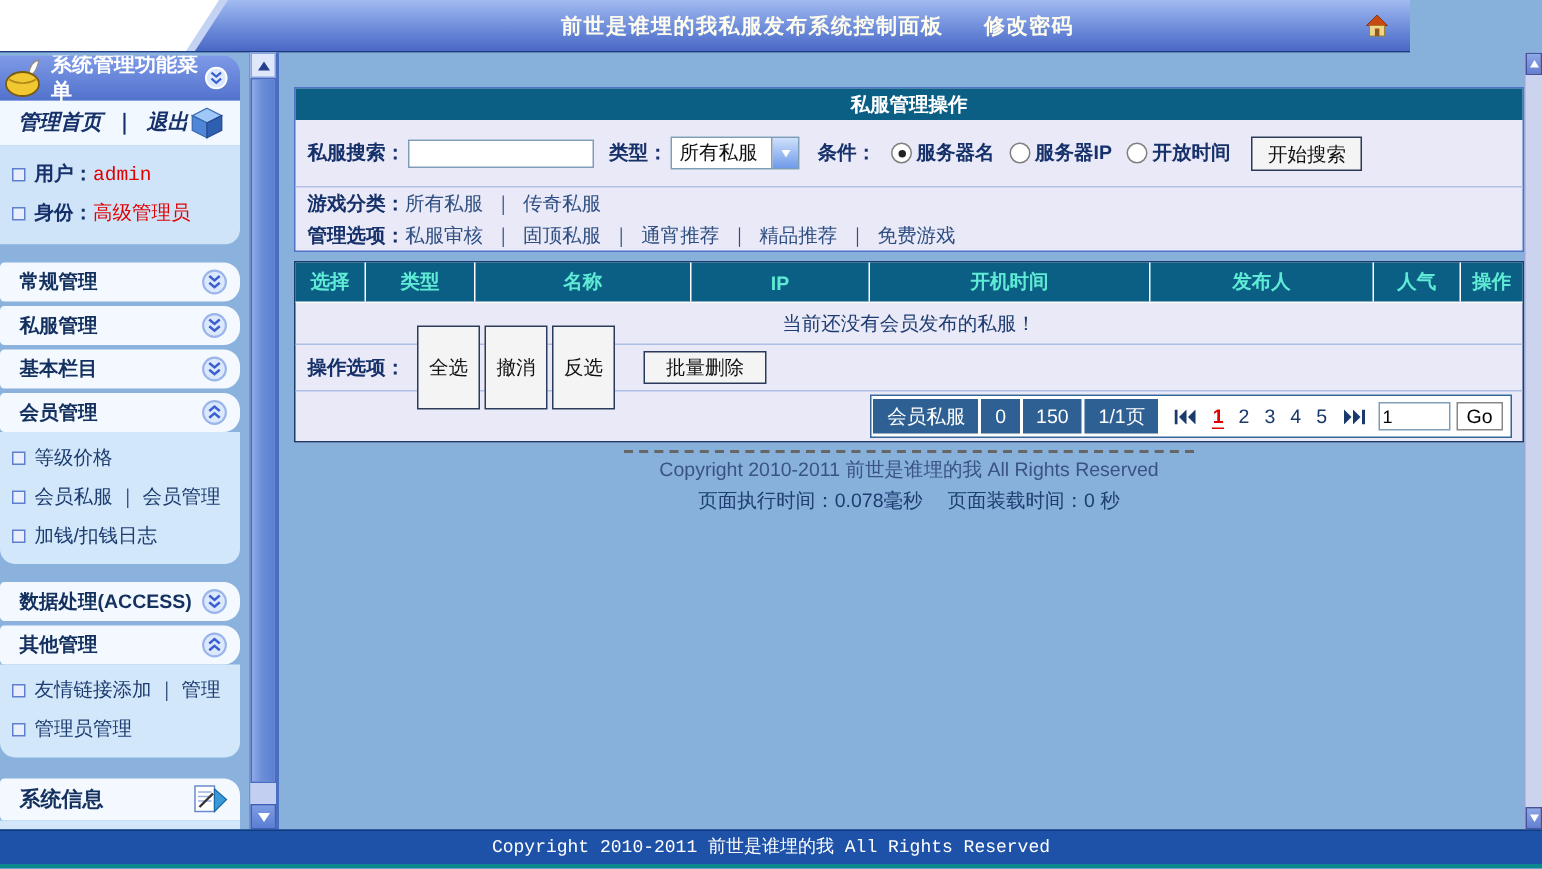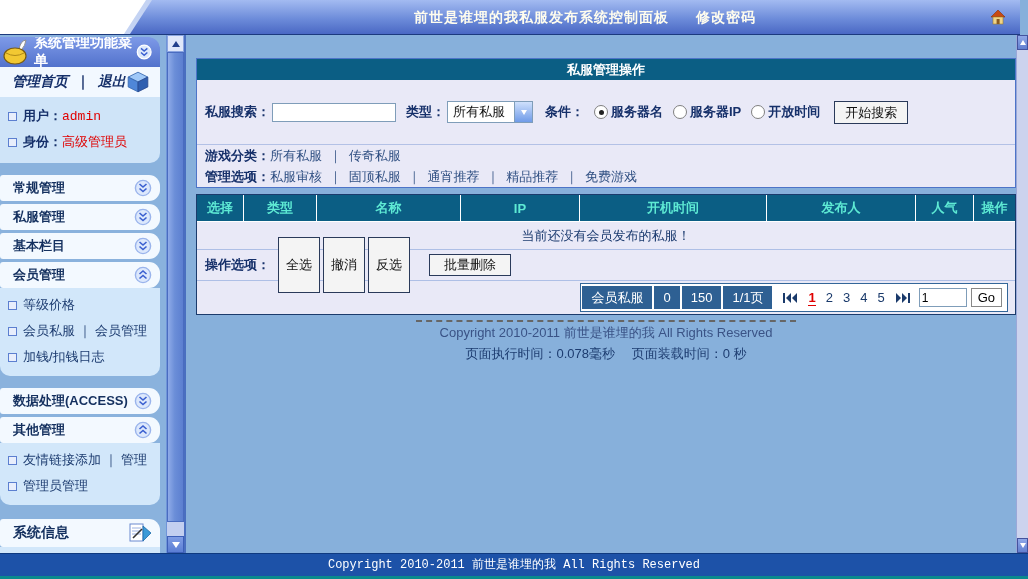--- a/index.html
+++ b/index.html
@@ -1,20 +1,20 @@
 <!DOCTYPE html>
 <html><head>
 <meta charset="utf-8">
 <style>
   html,body{margin:0;padding:0;}
   body{font-family:"Liberation Sans","DejaVu Sans",sans-serif;background:#87b0db;}
   #app{position:relative;width:1028px;height:579px;overflow:hidden;background:#87b0db;}
 
   
-  .top-bar{position:absolute;left:0;top:0;width:1020px;height:34px;
+  .top-bar{position:absolute;left:0;top:0;width:940px;height:34px;
     background:linear-gradient(180deg,#a3bbf1 0%,#6d8cda 55%,#4a68c4 100%);
     border-bottom:1px solid #1c3a7e;overflow:hidden;}
   .swoosh{position:absolute;left:-30px;top:-2px;width:165px;height:38px;background:#fff;
     transform:skewX(-33deg);box-shadow:6px 0 0 #c4d3f3;}
   .top-title-wrap{position:absolute;left:150px;right:0;top:0;height:34px;line-height:34px;
     text-align:center;color:#fffdee;font-size:14px;font-weight:bold;letter-spacing:1px;}
   .pw-link{margin-left:22px;color:#fffdee;text-decoration:none;cursor:pointer;}
   .home-ic{position:absolute;right:12px;top:7px;width:20px;height:20px;}
 
   
@@ -69,21 +69,21 @@
     display:flex;align-items:center;justify-content:center;flex:none;}
   .ms-btn .tri-up{border-left-width:3px;border-right-width:3px;border-bottom:5px solid #fff;}
   .ms-btn .tri-dn{border-left-width:3px;border-right-width:3px;border-top:5px solid #fff;}
   .ms-track{flex:1;}
 
   .content{position:absolute;left:10px;right:12px;top:0;}
 
   .panel-a{margin-top:23px;border:1px solid #4d74c8;background:#e9e9f7;}
   .panel-title{height:21px;line-height:21px;background:#0b5e84;color:#fff;font-weight:bold;
     font-size:13px;text-align:center;}
-  .search-row{height:28px;display:flex;align-items:center;padding:18px 8px;border-bottom:1px solid #b3c1e6;font-size:13px;}
+  .search-row{height:28px;display:flex;align-items:center;padding:8px 8px;border-bottom:1px solid #b3c1e6;font-size:13px;}
   .lbl{font-weight:bold;color:#16306a;}
   .txt-input{width:118px;height:17px;border:1px solid #7f9db9;background:#fff;margin:0 10px 0 2px;
     font-size:12px;padding:0 2px;}
   .sel{display:flex;align-items:center;border:1px solid #7f9db9;background:#fff;height:20px;margin:0 12px 0 2px;}
   .sel-text{padding:0 5px;font-size:13px;color:#111;min-width:56px;}
   .sel-arrow{width:17px;height:20px;background:linear-gradient(180deg,#cfe0fc,#6f9be8);
     border-left:1px solid #7f9db9;display:flex;align-items:center;justify-content:center;}
   .sel-arrow .tri-dn{border-left-width:3px;border-right-width:3px;border-top:5px solid #fff;}
   .radio{width:12px;height:12px;border:1px solid #808080;border-radius:50%;background:#fff;
     display:inline-flex;align-items:center;justify-content:center;margin:0 3px 0 10px;flex:none;}

